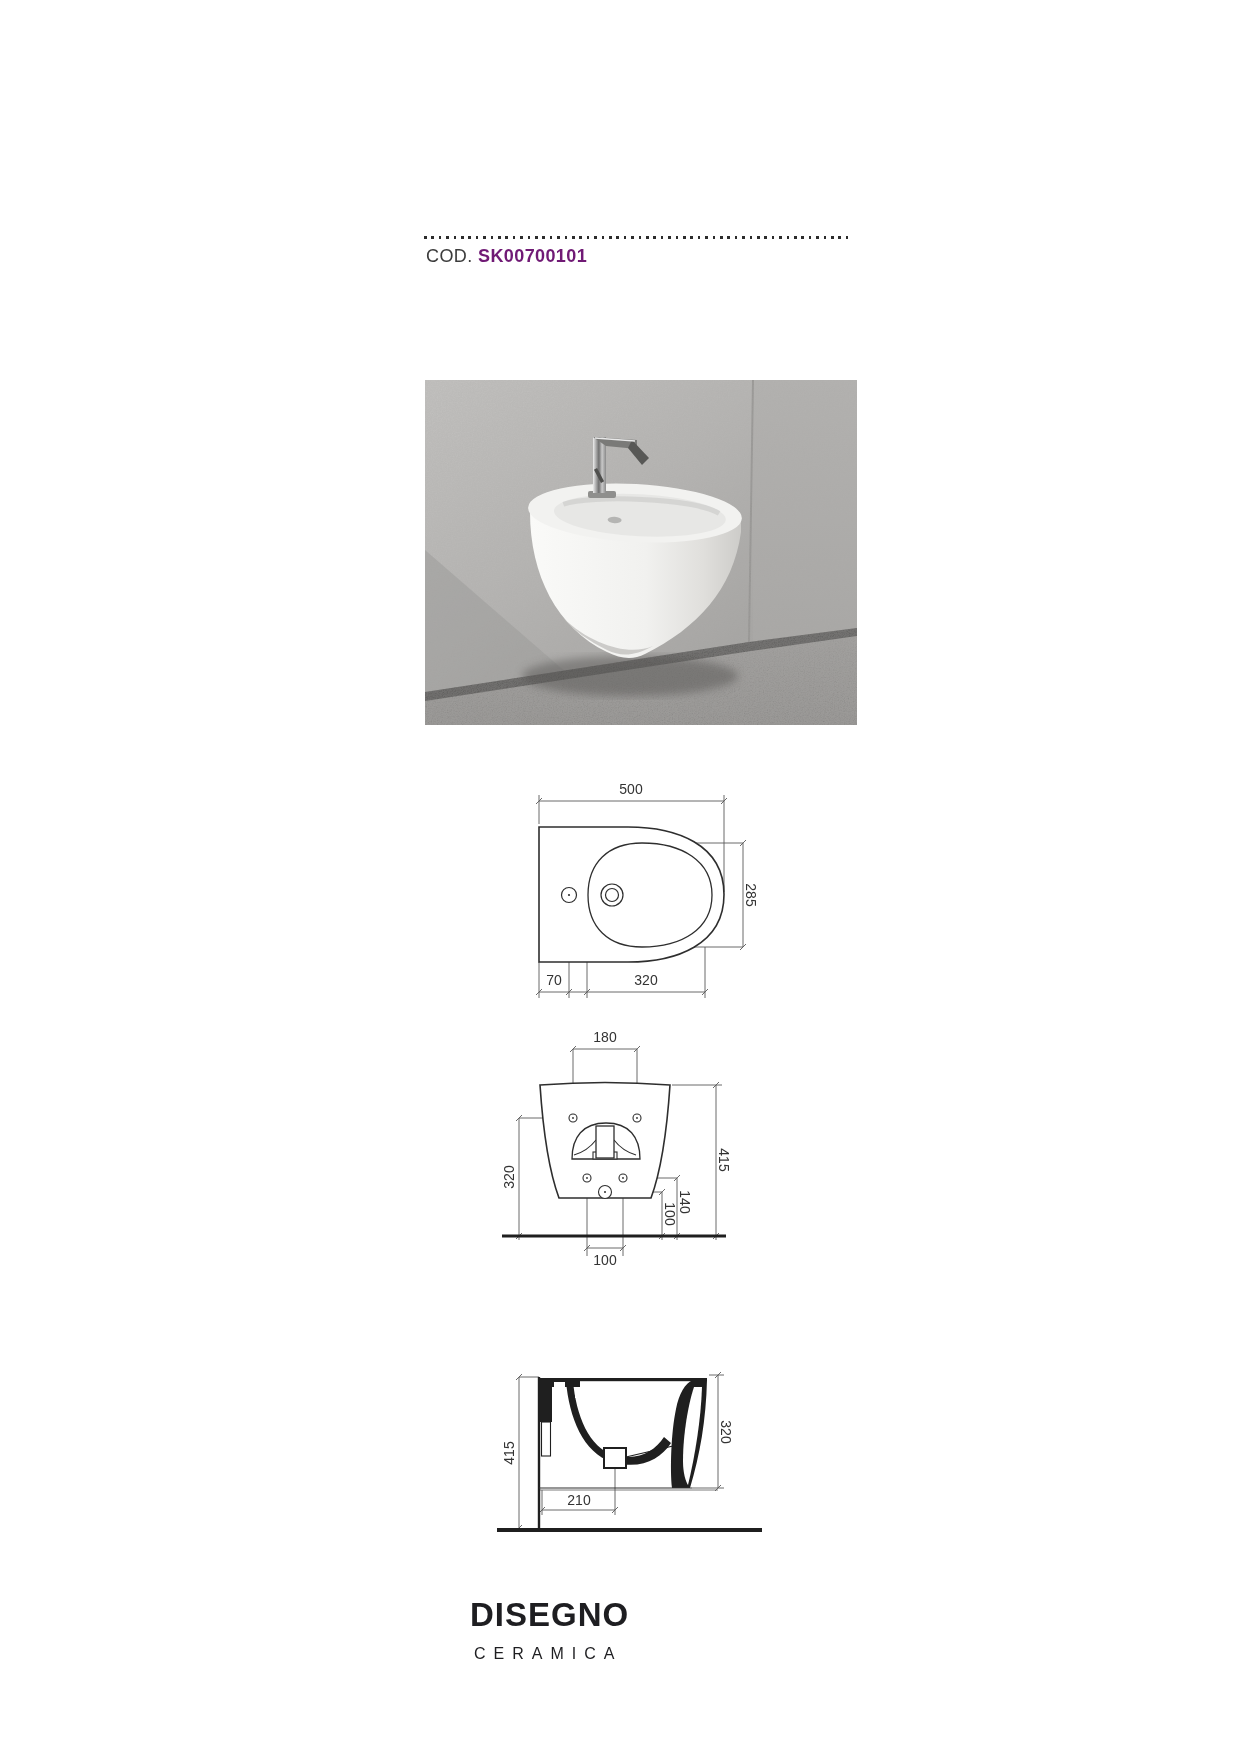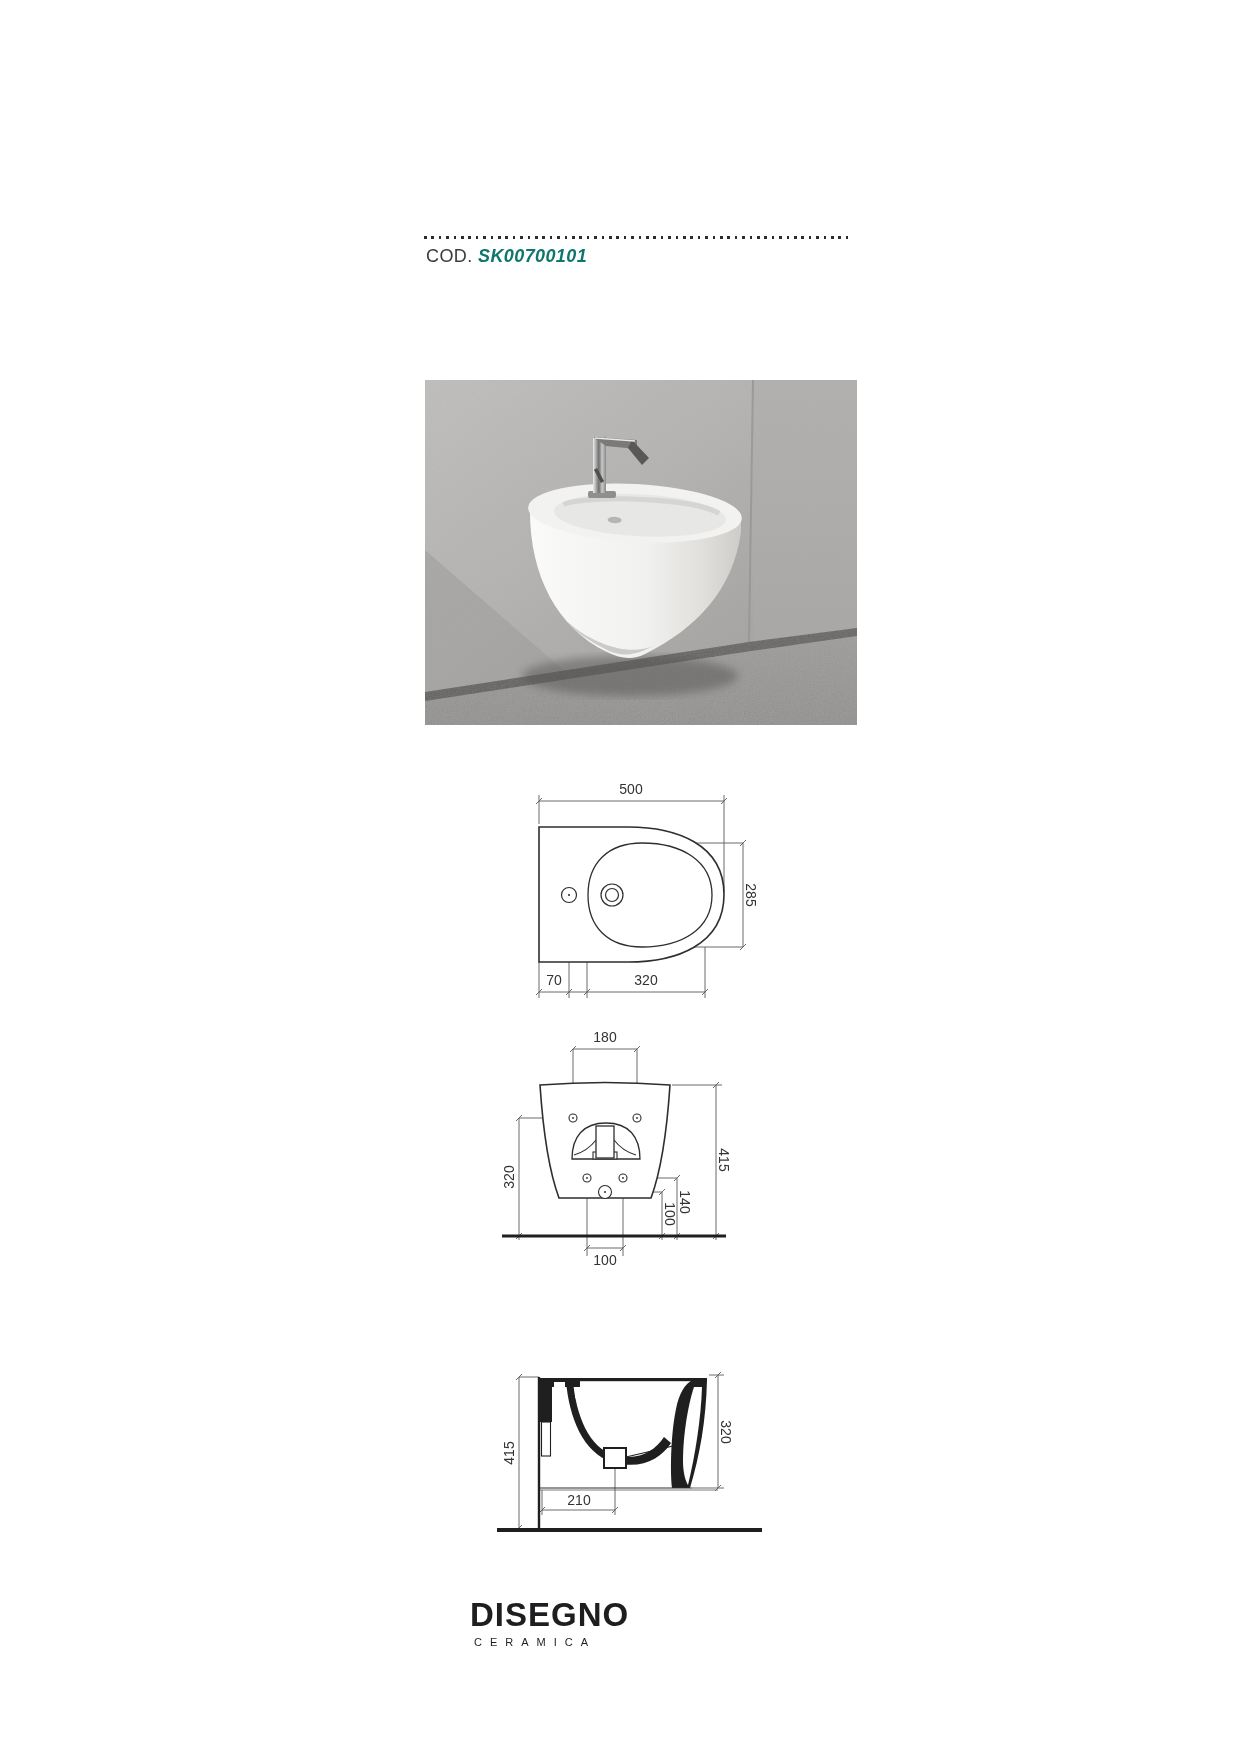--- a/index.html
+++ b/index.html
@@ -14,41 +14,41 @@
   
   .dotted-line{
     left:424px;top:236px;width:429px;height:3px;
     background:repeating-linear-gradient(90deg,#2c2c2c 0 2.6px,transparent 2.6px 7.4px);
   }
   .cod-line{
     left:426px;top:246px;
     font-size:18px;color:#3c3c3c;letter-spacing:.4px;
     white-space:nowrap;
   }
-  .cod-line .code{font-weight:bold;color:#0f766e;font-style:italic;}
+  .cod-line .code{font-weight:bold;color:#701a75;}
   
   .photo{left:425px;top:380px;width:432px;height:345px;}
   
   .tv{left:490px;top:780px;}
   .fv{left:490px;top:1030px;}
   .sv{left:490px;top:1365px;}
   svg text.dim{
     font-family:"Liberation Sans",sans-serif;
     font-size:14px;fill:#333;
   }
   
   .logo{
     left:470px;top:1598px;width:310px;
     text-align:left;color:#1e1e21;
   }
   .logo .l1{
     font-size:33px;font-weight:bold;letter-spacing:1px;line-height:1.05;
   }
   .logo .l2{
-    font-size:11px;letter-spacing:8px;margin-top:3px;text-indent:4px;
+    font-size:16px;letter-spacing:8px;margin-top:12px;text-indent:4px;
   }
 </style>
 </head>
 <body>
 
 <div class="page">
 
   <div class="abs dotted-line"></div>
   <div class="abs cod-line">
     <span>COD.</span>

